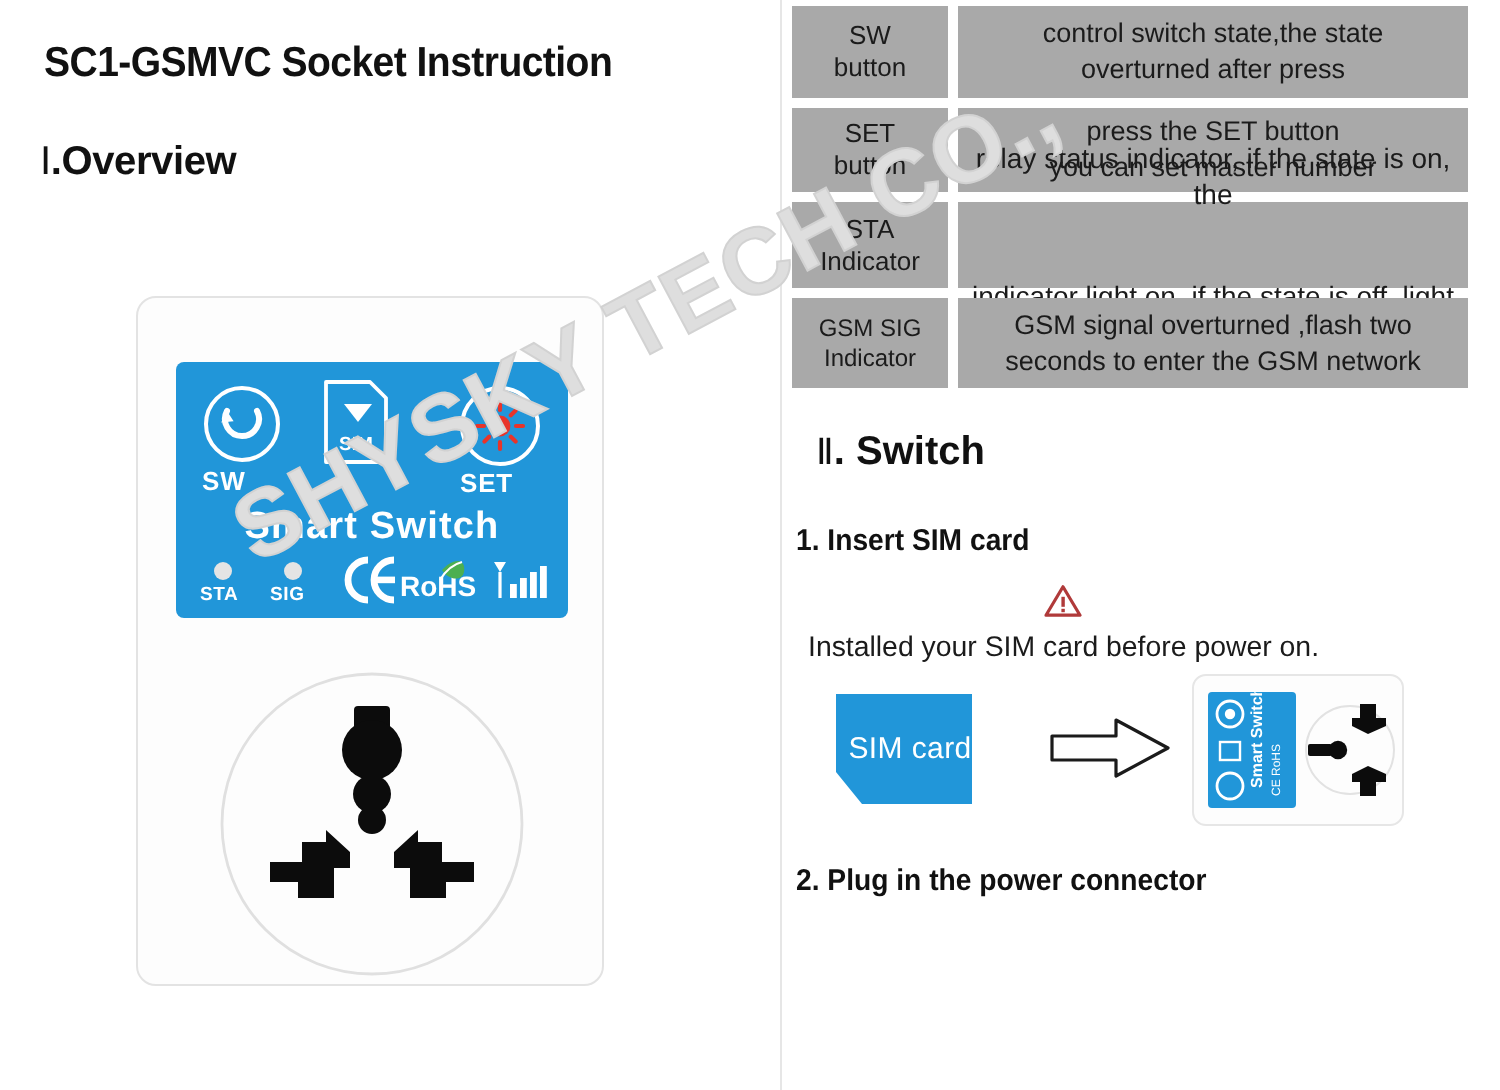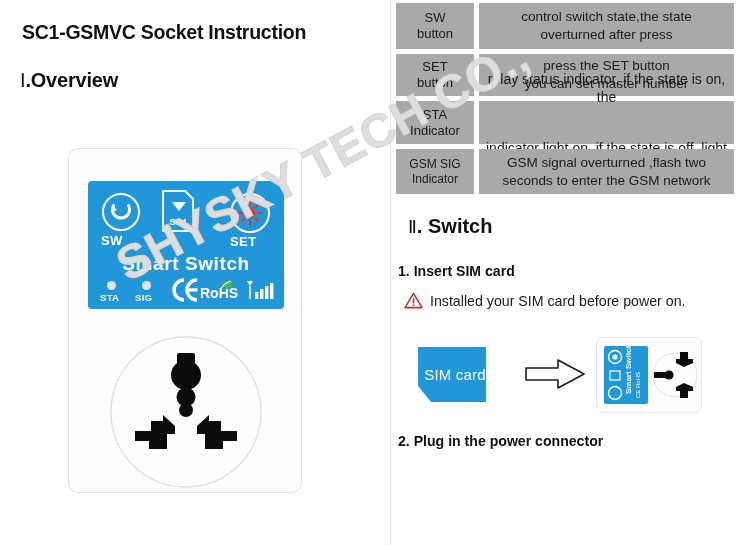--- a/index.html
+++ b/index.html
@@ -194,21 +194,21 @@
   #step1-heading {
     position: absolute;
     left: 8px; top: 262px;
     font-size: 15px; font-weight: bold; color: #111;
     transform: scaleX(0.94); transform-origin: left top;
     white-space: nowrap;
   }
   #warn-row {
     position: absolute;
     left: 14px; top: 292px;
-    display: flex; align-items: center; gap: 7px;
+    display: flex; align-items: center; gap: 7px; flex-direction: column;
   }
   #warn-text { font-size: 14.2px; color: #1b1b1b; white-space: nowrap; }
 
   
   #sim-diagram {
     position: absolute;
     left: 10px; top: 334px;
     width: 348px; height: 82px;
   }
   #sim-card {

